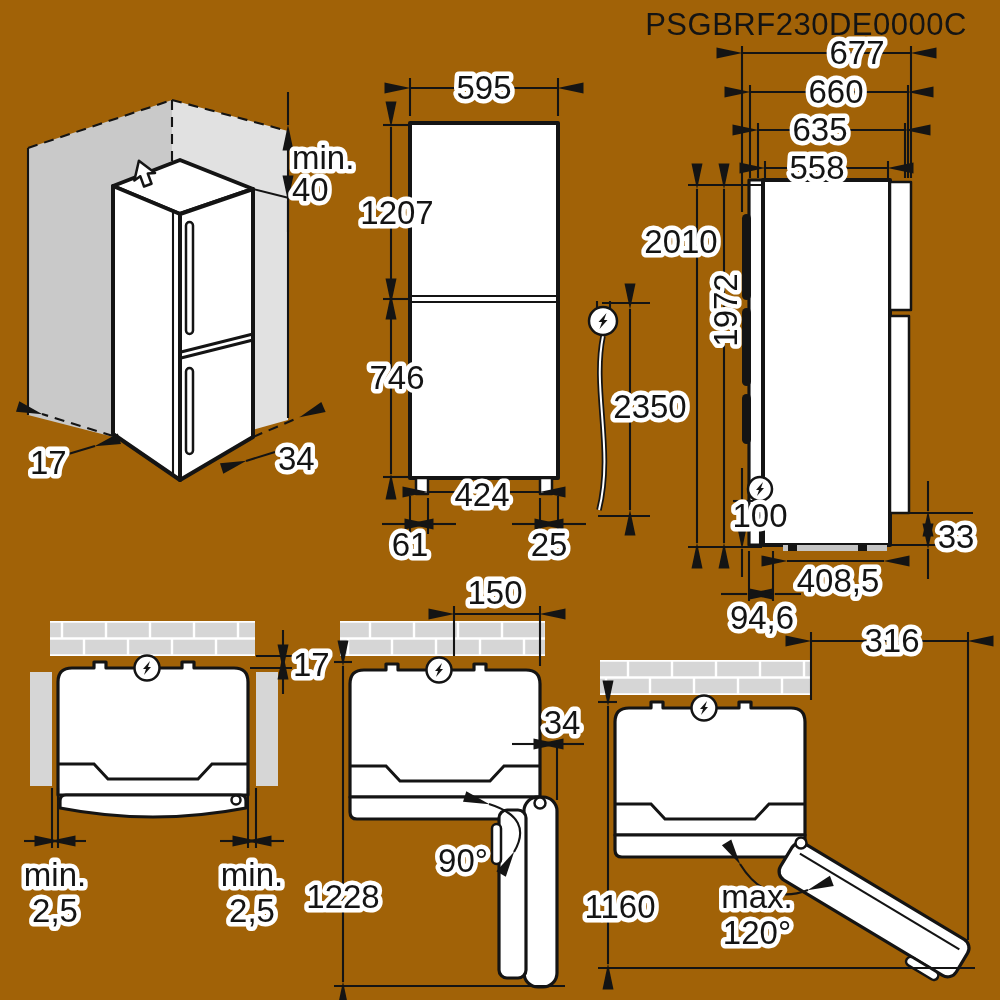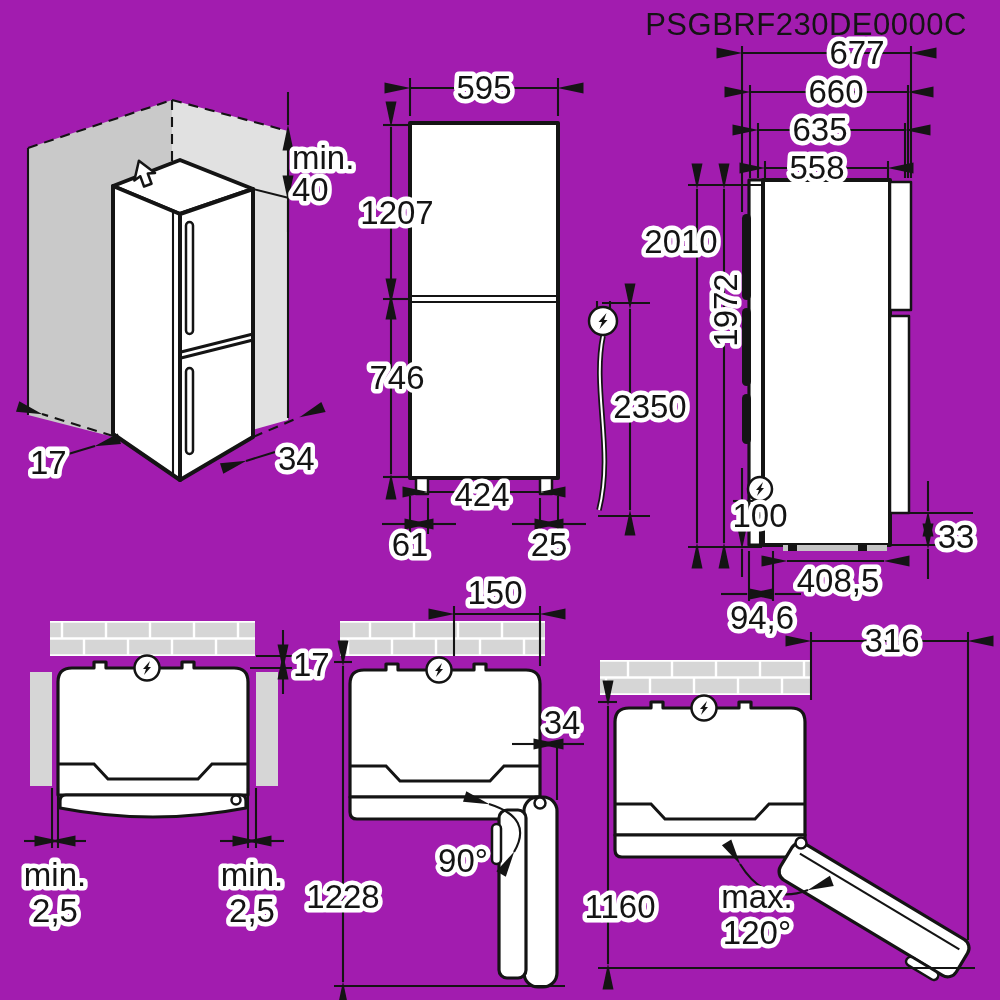--- a/index.html
+++ b/index.html
@@ -1,16 +1,16 @@
 <!DOCTYPE html>
 <html><head>
 <meta charset="utf-8">
 <style>
   html,body{margin:0;padding:0;background:#fff;}
-  .page{width:1000px;height:1000px;position:relative;background:#a21caf;overflow:hidden;}
+  .page{width:1000px;height:1000px;position:relative;background:#a16207;overflow:hidden;}
   svg{display:block;}
   svg text{
     font-family:"Liberation Sans","DejaVu Sans",sans-serif;
     font-size:33px; fill:#141414;
     paint-order:stroke; stroke:#ffffff; stroke-width:9px; stroke-linejoin:round;
   }
   text.title{font-size:31px;letter-spacing:.5px;stroke:none;}
   text.mid{text-anchor:middle;}
   .o4{fill:#fff;stroke:#141414;stroke-width:4;stroke-linejoin:round;}
   .o3{fill:#fff;stroke:#141414;stroke-width:3.2;stroke-linejoin:round;}

